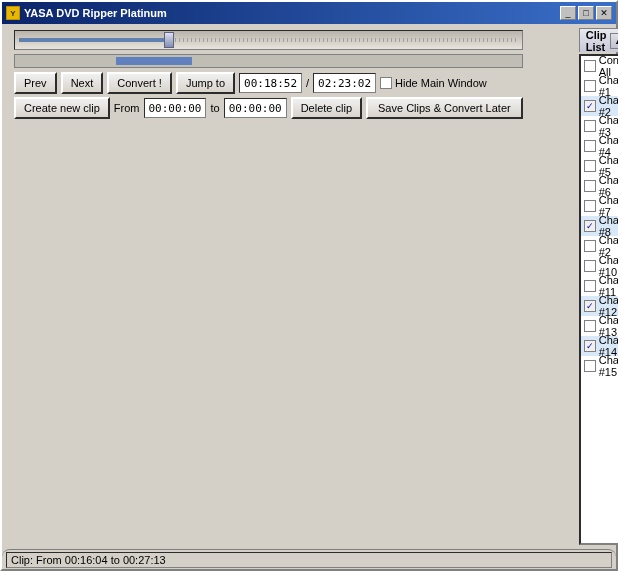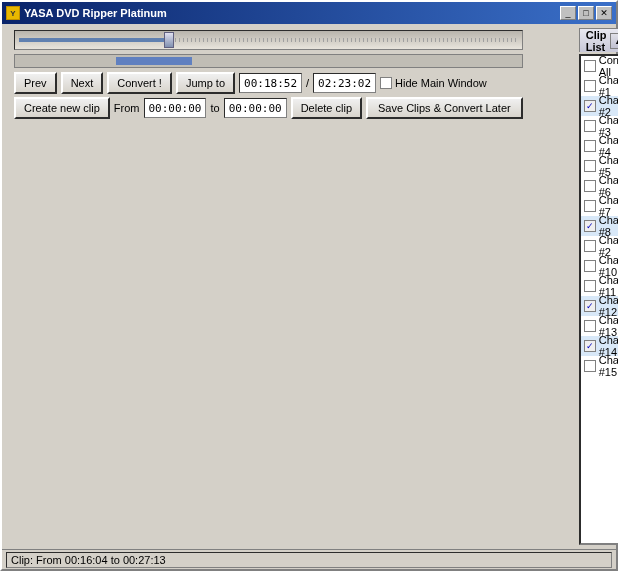--- a/index.html
+++ b/index.html
@@ -325,20 +325,21 @@
 
     .status-bar {
       background: #d4d0c8;
       border-top: 1px solid #808080;
       height: 20px;
       display: flex;
       align-items: center;
       padding: 0 4px;
       font-size: 11px;
       flex-shrink: 0;
+      border-radius: 8px;
     }
 
     .status-text {
       flex: 1;
       border: 1px inset #808080;
       height: 16px;
       padding: 0 4px;
       display: flex;
       align-items: center;
       background: #d4d0c8;

